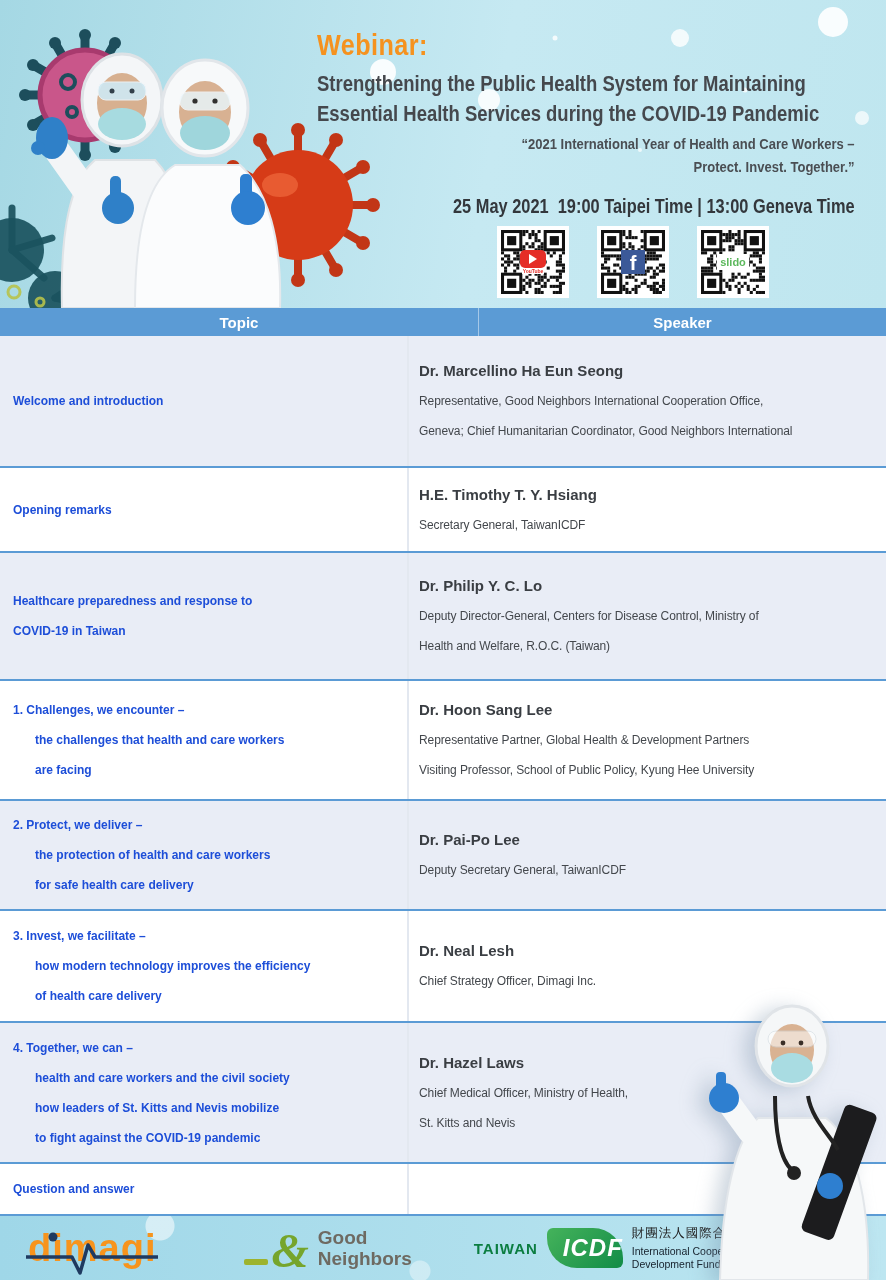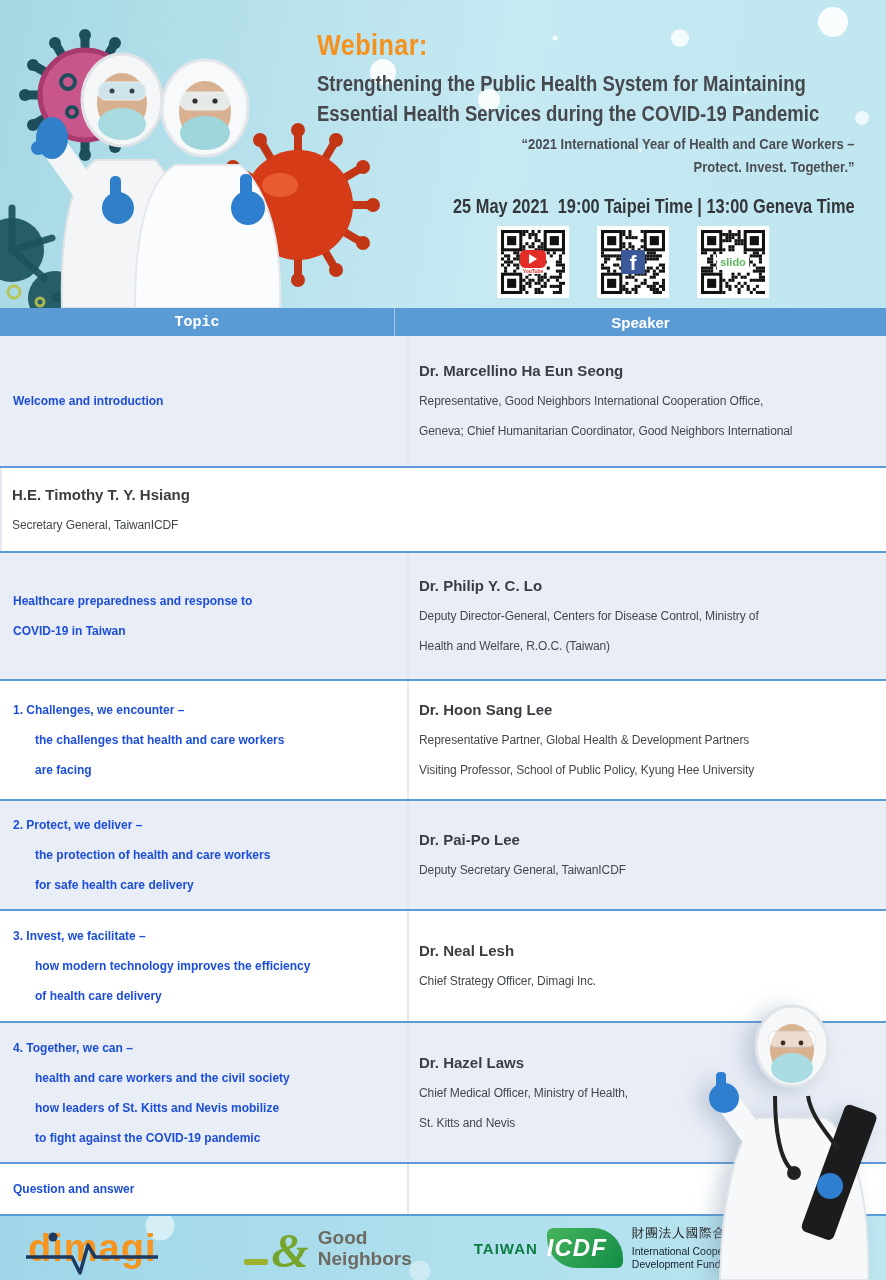--- a/index.html
+++ b/index.html
@@ -34,21 +34,21 @@
             display:flex;align-items:flex-end;justify-content:center;font-weight:bold;
             font-size:20px;line-height:22px;}
   .slido-badge{background:#fff;color:var(--slido-green);font-weight:bold;font-size:11px;
                padding:2px 3px;}
 
   
   .thead{position:absolute;left:0;top:308px;width:886px;height:28px;display:flex;
          background:var(--table-header-blue);}
   .hcell{display:flex;align-items:center;justify-content:center;color:#fff;
          font-weight:bold;font-size:15px;}
-  .hcell.t{width:395px;border-right:1px solid rgba(255,255,255,.45);box-sizing:border-box;font-family:Liberation Mono, monospace;}
+  .hcell.t{width:479px;border-right:1px solid rgba(255,255,255,.45);box-sizing:border-box;}
   .hcell.s{flex:1;}
   .rows{position:absolute;left:0;top:336px;width:886px;}
   .trow{display:flex;background:#fff;border-bottom:2px solid var(--row-border-blue);
         box-sizing:border-box;}
   .trow.alt{background:var(--row-alt-bg);}
   .rows .trow:nth-child(1){min-height:132px;}
   .rows .trow:nth-child(2){min-height:85px;}
   .rows .trow:nth-child(3){min-height:128px;}
   .rows .trow:nth-child(4){min-height:120px;}
   .rows .trow:nth-child(5){min-height:110px;}
@@ -76,21 +76,21 @@
   .gn{margin-left:88px;display:flex;align-items:flex-end;gap:9px;}
   .gn-mark{display:flex;align-items:flex-end;gap:3px;}
   .gn-underscore{width:24px;height:6px;background:#9db32e;border-radius:2px;margin-bottom:5px;}
   .gn-amp{font-family:"Liberation Serif",serif;font-style:italic;font-weight:bold;
           font-size:48px;line-height:.78;color:var(--gn-green);}
   .gn-text{font-size:19px;font-weight:bold;color:var(--gn-gray);line-height:21px;padding-bottom:1px;}
   .icdf{margin-left:62px;display:flex;align-items:center;gap:9px;}
   .icdf-taiwan{color:var(--icdf-green);font-weight:bold;font-size:15px;letter-spacing:1px;}
   .icdf-leaf{position:relative;width:76px;height:40px;
              background:linear-gradient(135deg,#45b35b,#128c47);
-             border-radius:6px 30px 6px 30px;display:flex;align-items:center;justify-content:flex-start;}
+             border-radius:6px 30px 6px 30px;display:flex;align-items:center;justify-content:flex-end;}
   .icdf-leaf::after{content:"";position:absolute;left:-4px;bottom:-2px;width:22px;height:14px;
              background:#2aa9e0;border-radius:2px 12px 2px 12px;z-index:-1;}
   .icdf-word{color:#fff;font-weight:bold;font-style:italic;font-size:24px;letter-spacing:1px;}
   .icdf-right{display:flex;flex-direction:column;}
   .icdf-cn{font-size:12.5px;color:#222;margin-bottom:3px;letter-spacing:1px;}
   .icdf-en{font-size:10.5px;color:#15202b;line-height:13px;}
 
   
   .worker-right{position:absolute;left:680px;top:1000px;width:206px;height:280px;z-index:6;
                 pointer-events:none;}
@@ -631,20 +631,23 @@
         <div class="cell topic">
           <div class="tline">Welcome and introduction</div>
         </div>
         <div class="cell speaker">
           <div class="sname">Dr. Marcellino Ha Eun Seong</div>
           <div class="sline">Representative, Good Neighbors International Cooperation Office,</div>
           <div class="sline">Geneva; Chief Humanitarian Coordinator, Good Neighbors International</div>
         </div>
       </div>
       <div class="trow">
+        <div class="cell topic">
+          <div class="tline">Opening remarks</div>
+        </div>
         <div class="cell speaker">
           <div class="sname">H.E. Timothy T. Y. Hsiang</div>
           <div class="sline">Secretary General, TaiwanICDF</div>
         </div>
       </div>
       <div class="trow alt">
         <div class="cell topic">
           <div class="tline">Healthcare preparedness and response to</div>
           <div class="tline">COVID-19 in Taiwan</div>
         </div>

